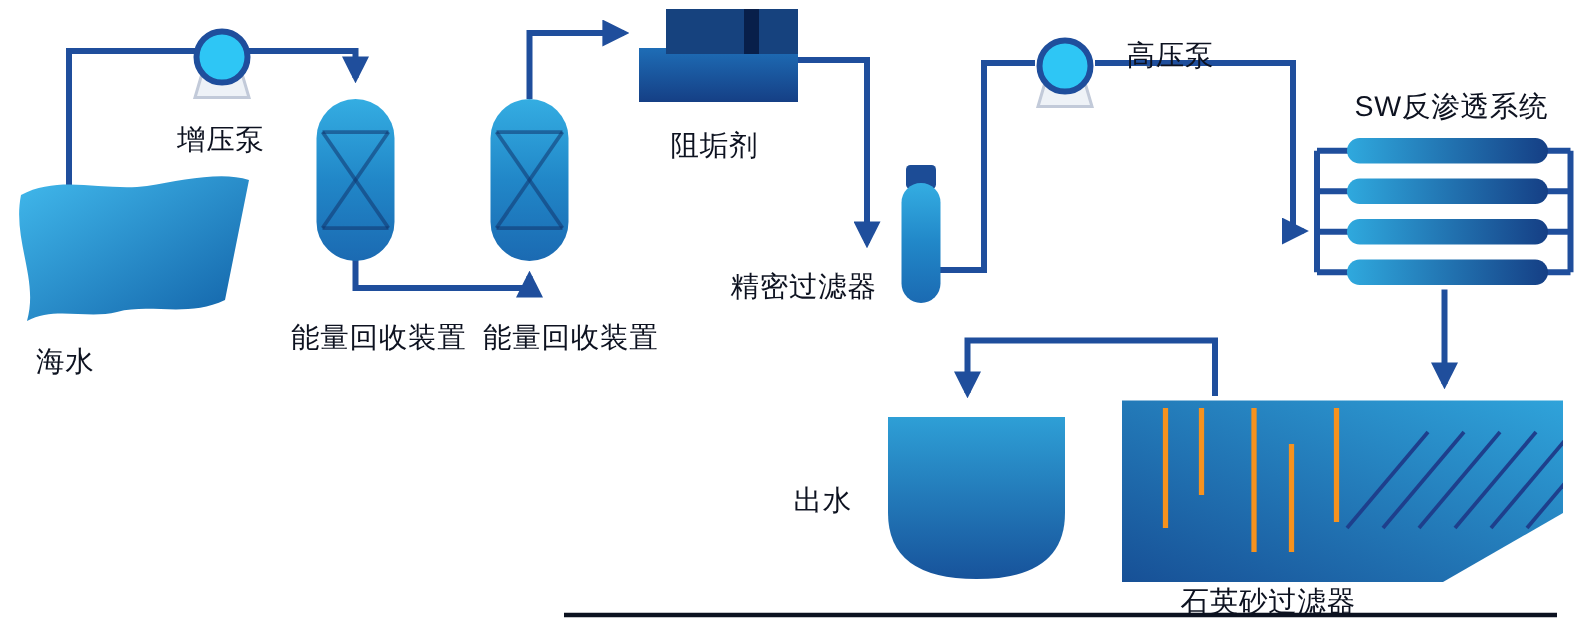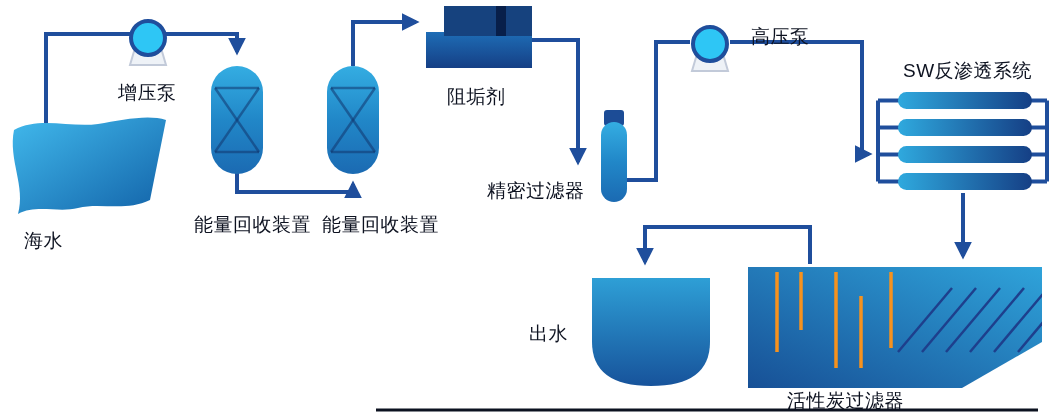--- a/index.html
+++ b/index.html
@@ -163,15 +163,15 @@
 
   <div class="lbl" style="left:24px; top:228px;">海水</div>
   <div class="lbl" style="left:118px; top:80px;">增压泵</div>
   <div class="lbl" style="left:194px; top:212px;">能量回收装置</div>
   <div class="lbl" style="left:322px; top:212px;">能量回收装置</div>
   <div class="lbl" style="left:447px; top:84px;">阻垢剂</div>
   <div class="lbl" style="left:487px; top:178px;text-align:center;">精密过滤器</div>
   <div class="lbl" style="left:751px; top:24px;">高压泵</div>
   <div class="lbl" style="left:903px; top:58px;">SW反渗透系统</div>
   <div class="lbl" style="left:529px; top:321px;">出水</div>
-  <div class="lbl" style="left:787px; top:388px;">活性炭过滤器</div>
+  <div class="lbl" style="left:787px; top:388px;">石英砂过滤器</div>
 
 </div>
 
 </body></html>

